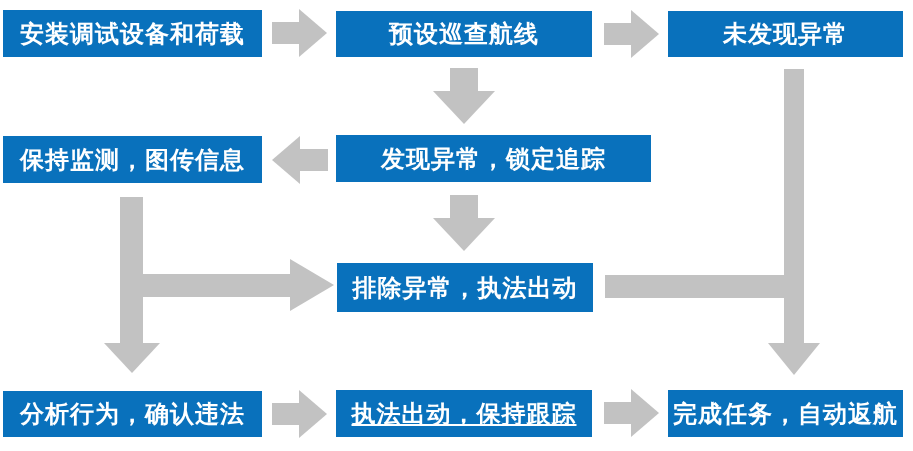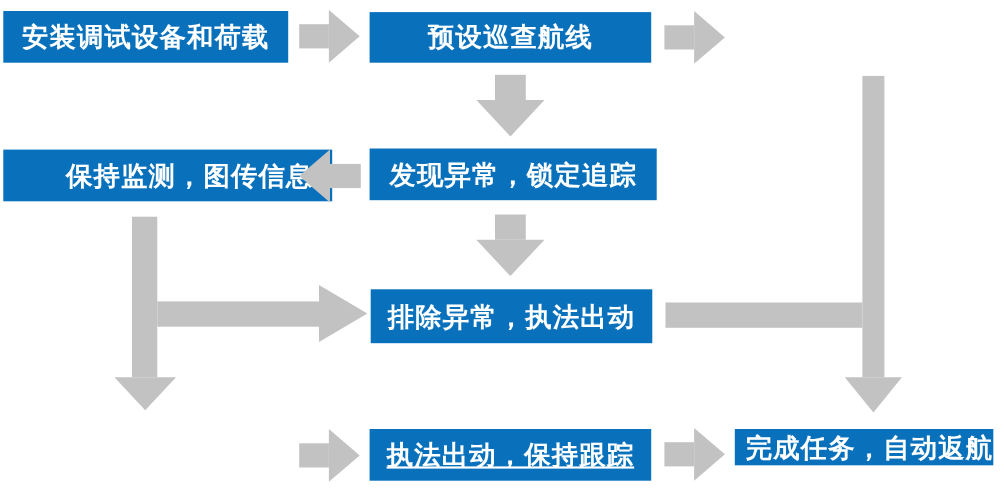--- a/index.html
+++ b/index.html
@@ -53,36 +53,42 @@
 <body>
 
 <div class="canvas">
 
   <div class="node" style="left:3px;top:10px;width:259px;height:47px;align-items:center;">
     <span>安装调试设备和荷载</span>
   </div>
   <div class="node" style="left:336px;top:11px;width:256px;height:46px;">
     <span>预设巡查航线</span>
   </div>
+  <div class="node" style="left:668px;top:11px;width:235px;height:46px;">
+    <span>未发现异常</span>
+  </div>
 
-  <div class="node" style="left:3px;top:136px;width:259px;height:47px;padding-left:40px;">
+  <div class="node" style="left:3px;top:136px;width:259px;height:47px;">
     <span>保持监测，图传信息</span>
   </div>
-  <div class="node" style="left:336px;top:135px;width:261px;height:47px;">
+  <div class="node" style="left:336px;top:135px;width:315px;height:47px;">
     <span>发现异常，锁定追踪</span>
   </div>
 
   <div class="node" style="left:337px;top:263px;width:256px;height:49px;">
     <span>排除异常，执法出动</span>
   </div>
 
+  <div class="node" style="left:3px;top:391px;width:259px;height:46px;">
+    <span>分析行为，确认违法</span>
+  </div>
   <div class="node" style="left:336px;top:390px;width:256px;height:47px;text-decoration:underline;">
     <span>执法出动，保持跟踪</span>
   </div>
-  <div class="node" style="left:668px;top:390px;width:235px;height:33px;justify-content:flex-end;">
+  <div class="node" style="left:668px;top:390px;width:235px;height:47px;">
     <span>完成任务，自动返航</span>
   </div>
 
   <div class="rarrow" style="left:272px;top:9px;">
     <div class="tail"></div>
     <div class="head"></div>
   </div>
   <div class="rarrow" style="left:604px;top:10px;">
     <div class="tail"></div>
     <div class="head"></div>

